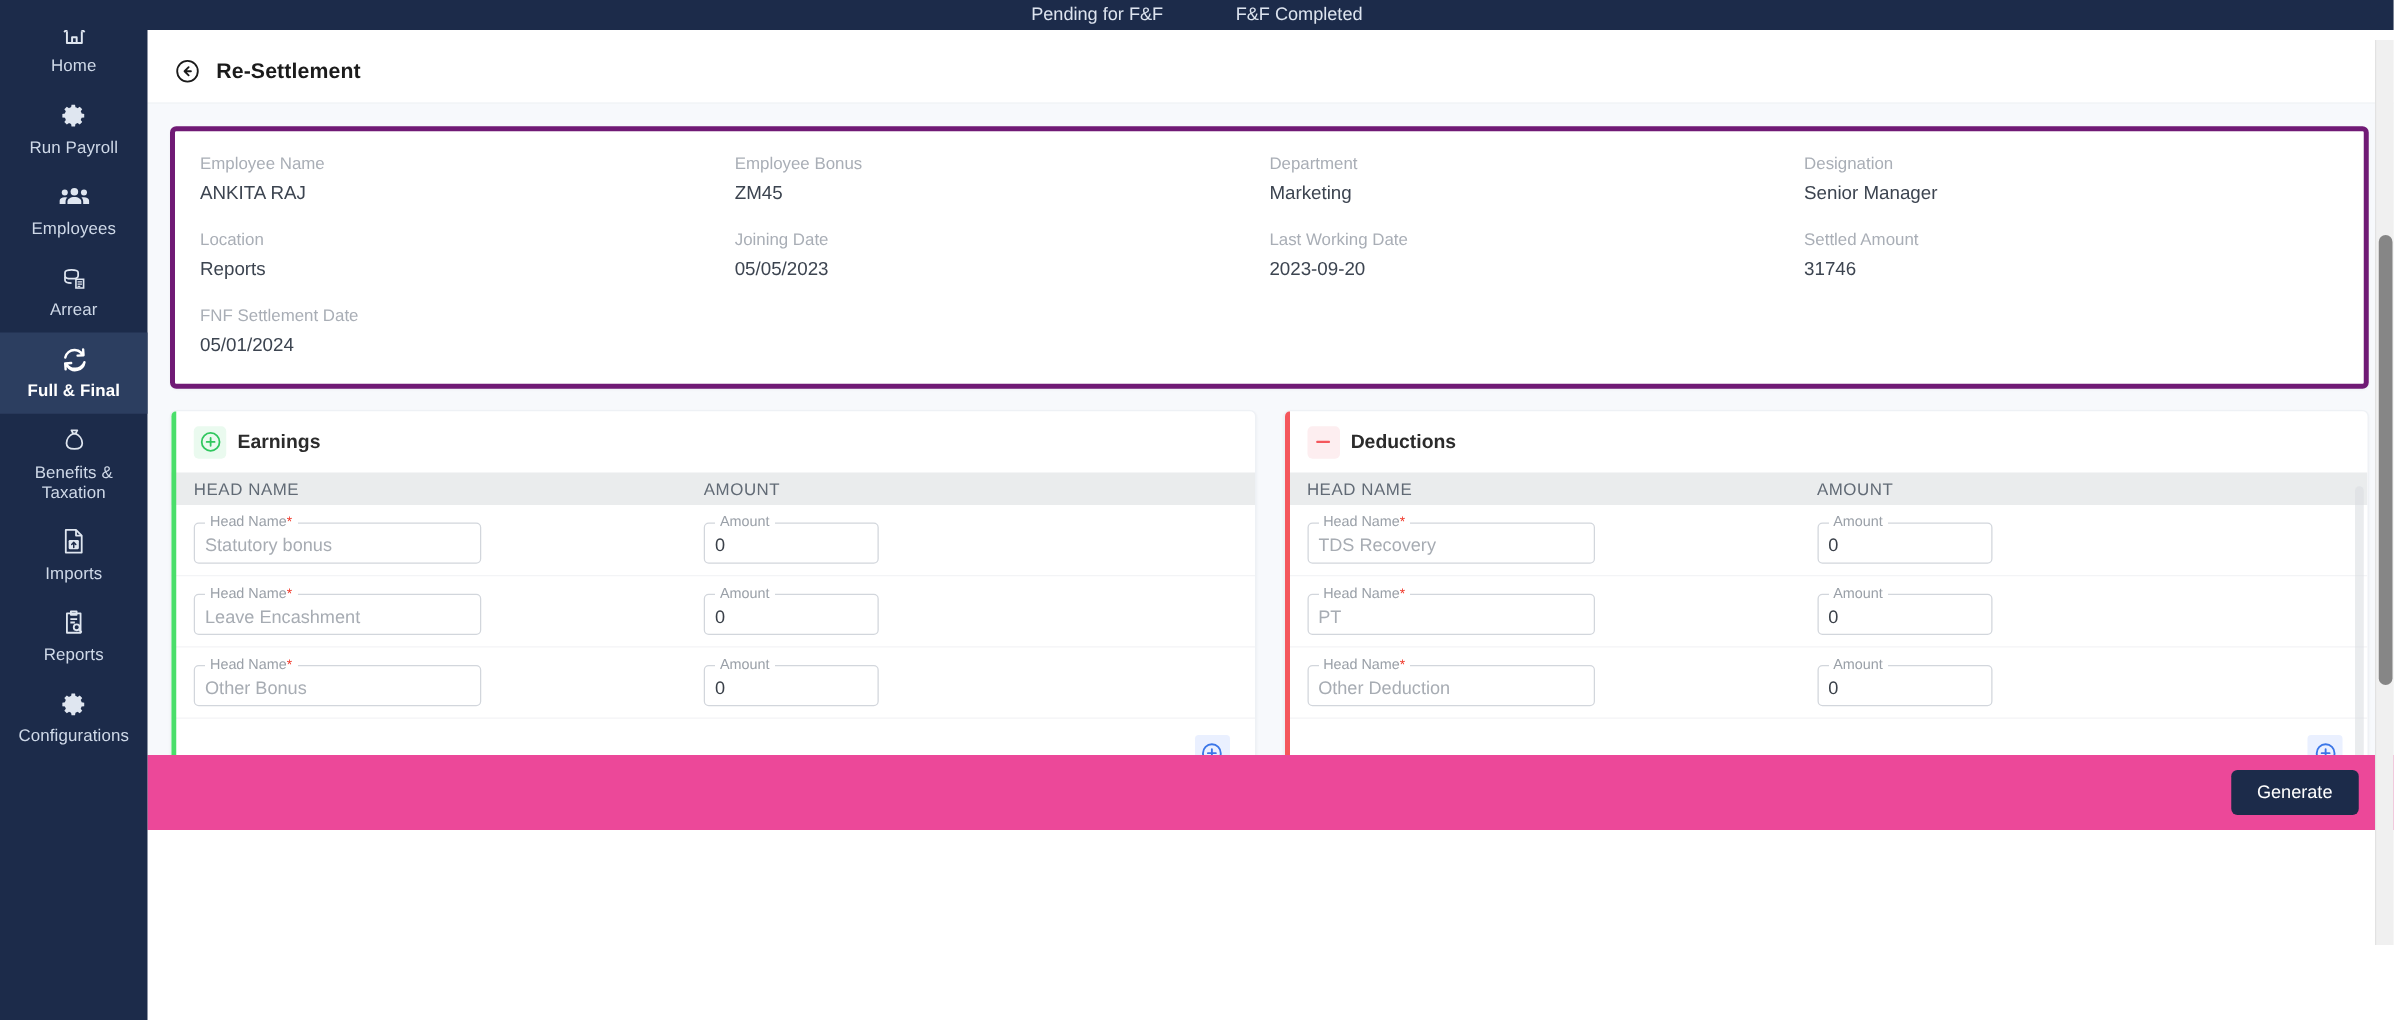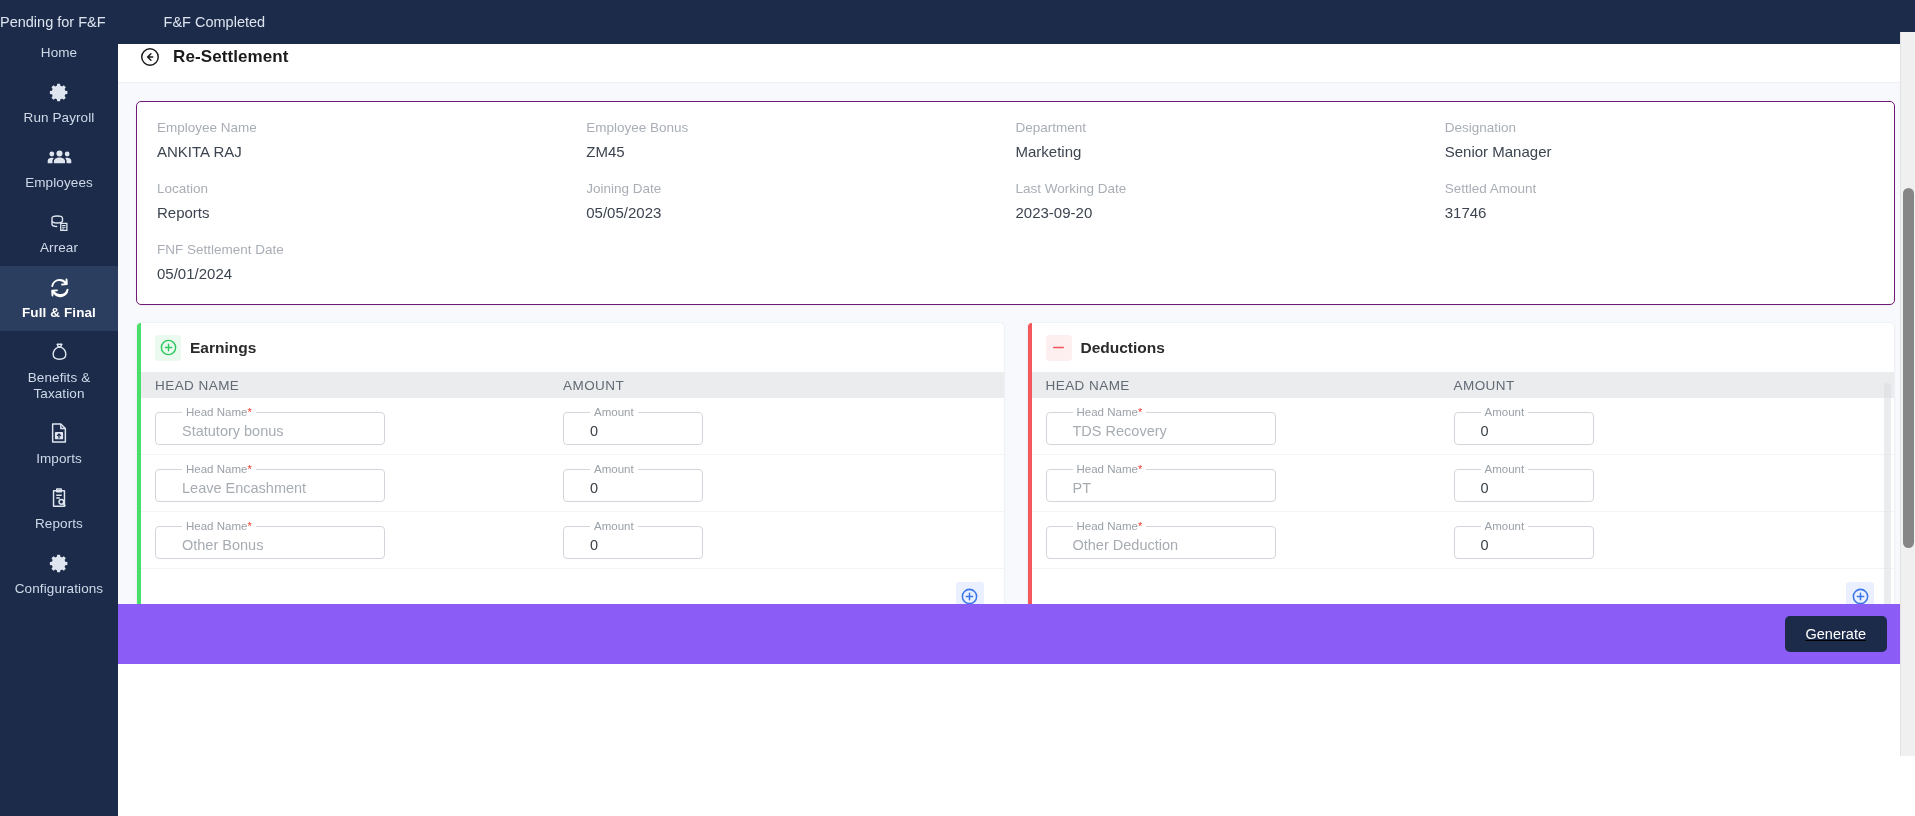--- a/index.html
+++ b/index.html
@@ -28,22 +28,22 @@
   .nav-item .nav-ico { height: 24px; display: flex; align-items: center; justify-content: center; margin-bottom: 6px; }
   .nav-item .nav-ico svg { display: block; }
   .nav-label { font-size: 13.5px; line-height: 16px; letter-spacing: .1px; }
   .nav-item.active { background: #2c3e60; color: #ffffff; }
   .nav-item.active .nav-label { font-weight: 600; }
 
   
   .right { flex: 1; display: flex; flex-direction: column; height: 816px; position: relative; background:#ffffff; }
 
   .topbar {
-    height: 44px; background: #1c2b4a;
-    display: flex; align-items: center; gap: 58px;
+    height: 24px; background: #1c2b4a;
+    display: flex; align-items: center; justify-content: center; gap: 58px;
     color: #dde4ef; font-size: 14.5px;
     position: absolute; top: 0; left: -118px; right: 0; width: 1915px; z-index: 6;
   }
   .topbar .tab { cursor: pointer; }
 
   .page {
     margin-top: 32px;
     height: 632px;
     background: #ffffff;
     display: flex; flex-direction: column;
@@ -65,21 +65,21 @@
   .page-title { font-size: 17px; font-weight: 700; color: #1b1b1b; letter-spacing: .1px; }
 
   .scroll-area {
     flex: 1; background: #f7f9fc;
     padding: 18px 20px 0 18px;
     overflow: hidden; position: relative;
   }
 
   
   .info-card {
-    background: #ffffff; border: 1px solid #701a75; border-radius: 5px;
+    background: #ffffff; border: 4px solid #701a75; border-radius: 5px;
     padding: 16px 20px 20px 20px;
     box-shadow: 0 1px 2px rgba(16,24,40,.04);
   }
   .info-grid { display: grid; grid-template-columns: repeat(4, 1fr); row-gap: 17px; }
   .info-cell { padding-right: 14px; }
   .info-label { font-size: 13.5px; color: #a9aeb6; line-height: 19px; margin-bottom: 4px; }
   .info-value { font-size: 15px; color: #3c4450; line-height: 21px; }
 
   
   .panels { display: flex; gap: 22px; margin-top: 17px; }
@@ -114,21 +114,21 @@
     border-bottom: 1px solid #f3f4f6; padding-left: 18px;
   }
   .row:last-of-type { border-bottom: none; }
   .cell-name { width: 408px; }
   .cell-amount { flex: 1; }
 
   
   .field { position: relative; display: inline-block; }
   .field fieldset {
     border: 1px solid #d2d6dc; border-radius: 4px;
-    height: 38px; margin: 0; padding: 0 24px;
+    height: 38px; margin: 0; padding: 0 6px;
     display: flex; align-items: center;
   }
   .field legend {
     font-size: 11.5px; color: #9aa0a8; padding: 0 4px; margin-left: 2px;
     line-height: 11px;
   }
   .field legend .req { color: #f0392b; font-size: 11px; }
   .field input {
     border: none; outline: none; background: transparent;
     font-family: "Liberation Sans", sans-serif;
@@ -140,24 +140,23 @@
   .f-amount fieldset { width: 140px; }
 
   .add-row { display: flex; justify-content: flex-end; align-items: center; height: 54px; padding-right: 20px; }
   .add-btn {
     width: 28px; height: 28px; border-radius: 3px; background: #eaf0ff;
     display: flex; align-items: center; justify-content: center; cursor: pointer;
   }
 
   
   .footer {
-    height: 60px; min-height: 60px; background: #8b5cf6;
+    height: 60px; min-height: 60px; background: #ec4899;
     display: flex; align-items: center; justify-content: flex-end;
     padding-right: 28px;
-    text-decoration: underline;
   }
   .generate-btn {
     background: #1c2b4a; color: #ffffff; border: none; border-radius: 5px;
     font-family: "Liberation Sans", sans-serif;
     font-size: 14.5px; padding: 10px 21px; cursor: pointer;
   }
 
   
   .vscroll-outer {
     position: absolute; right: 0; top: 32px; width: 15px; height: 724px;

